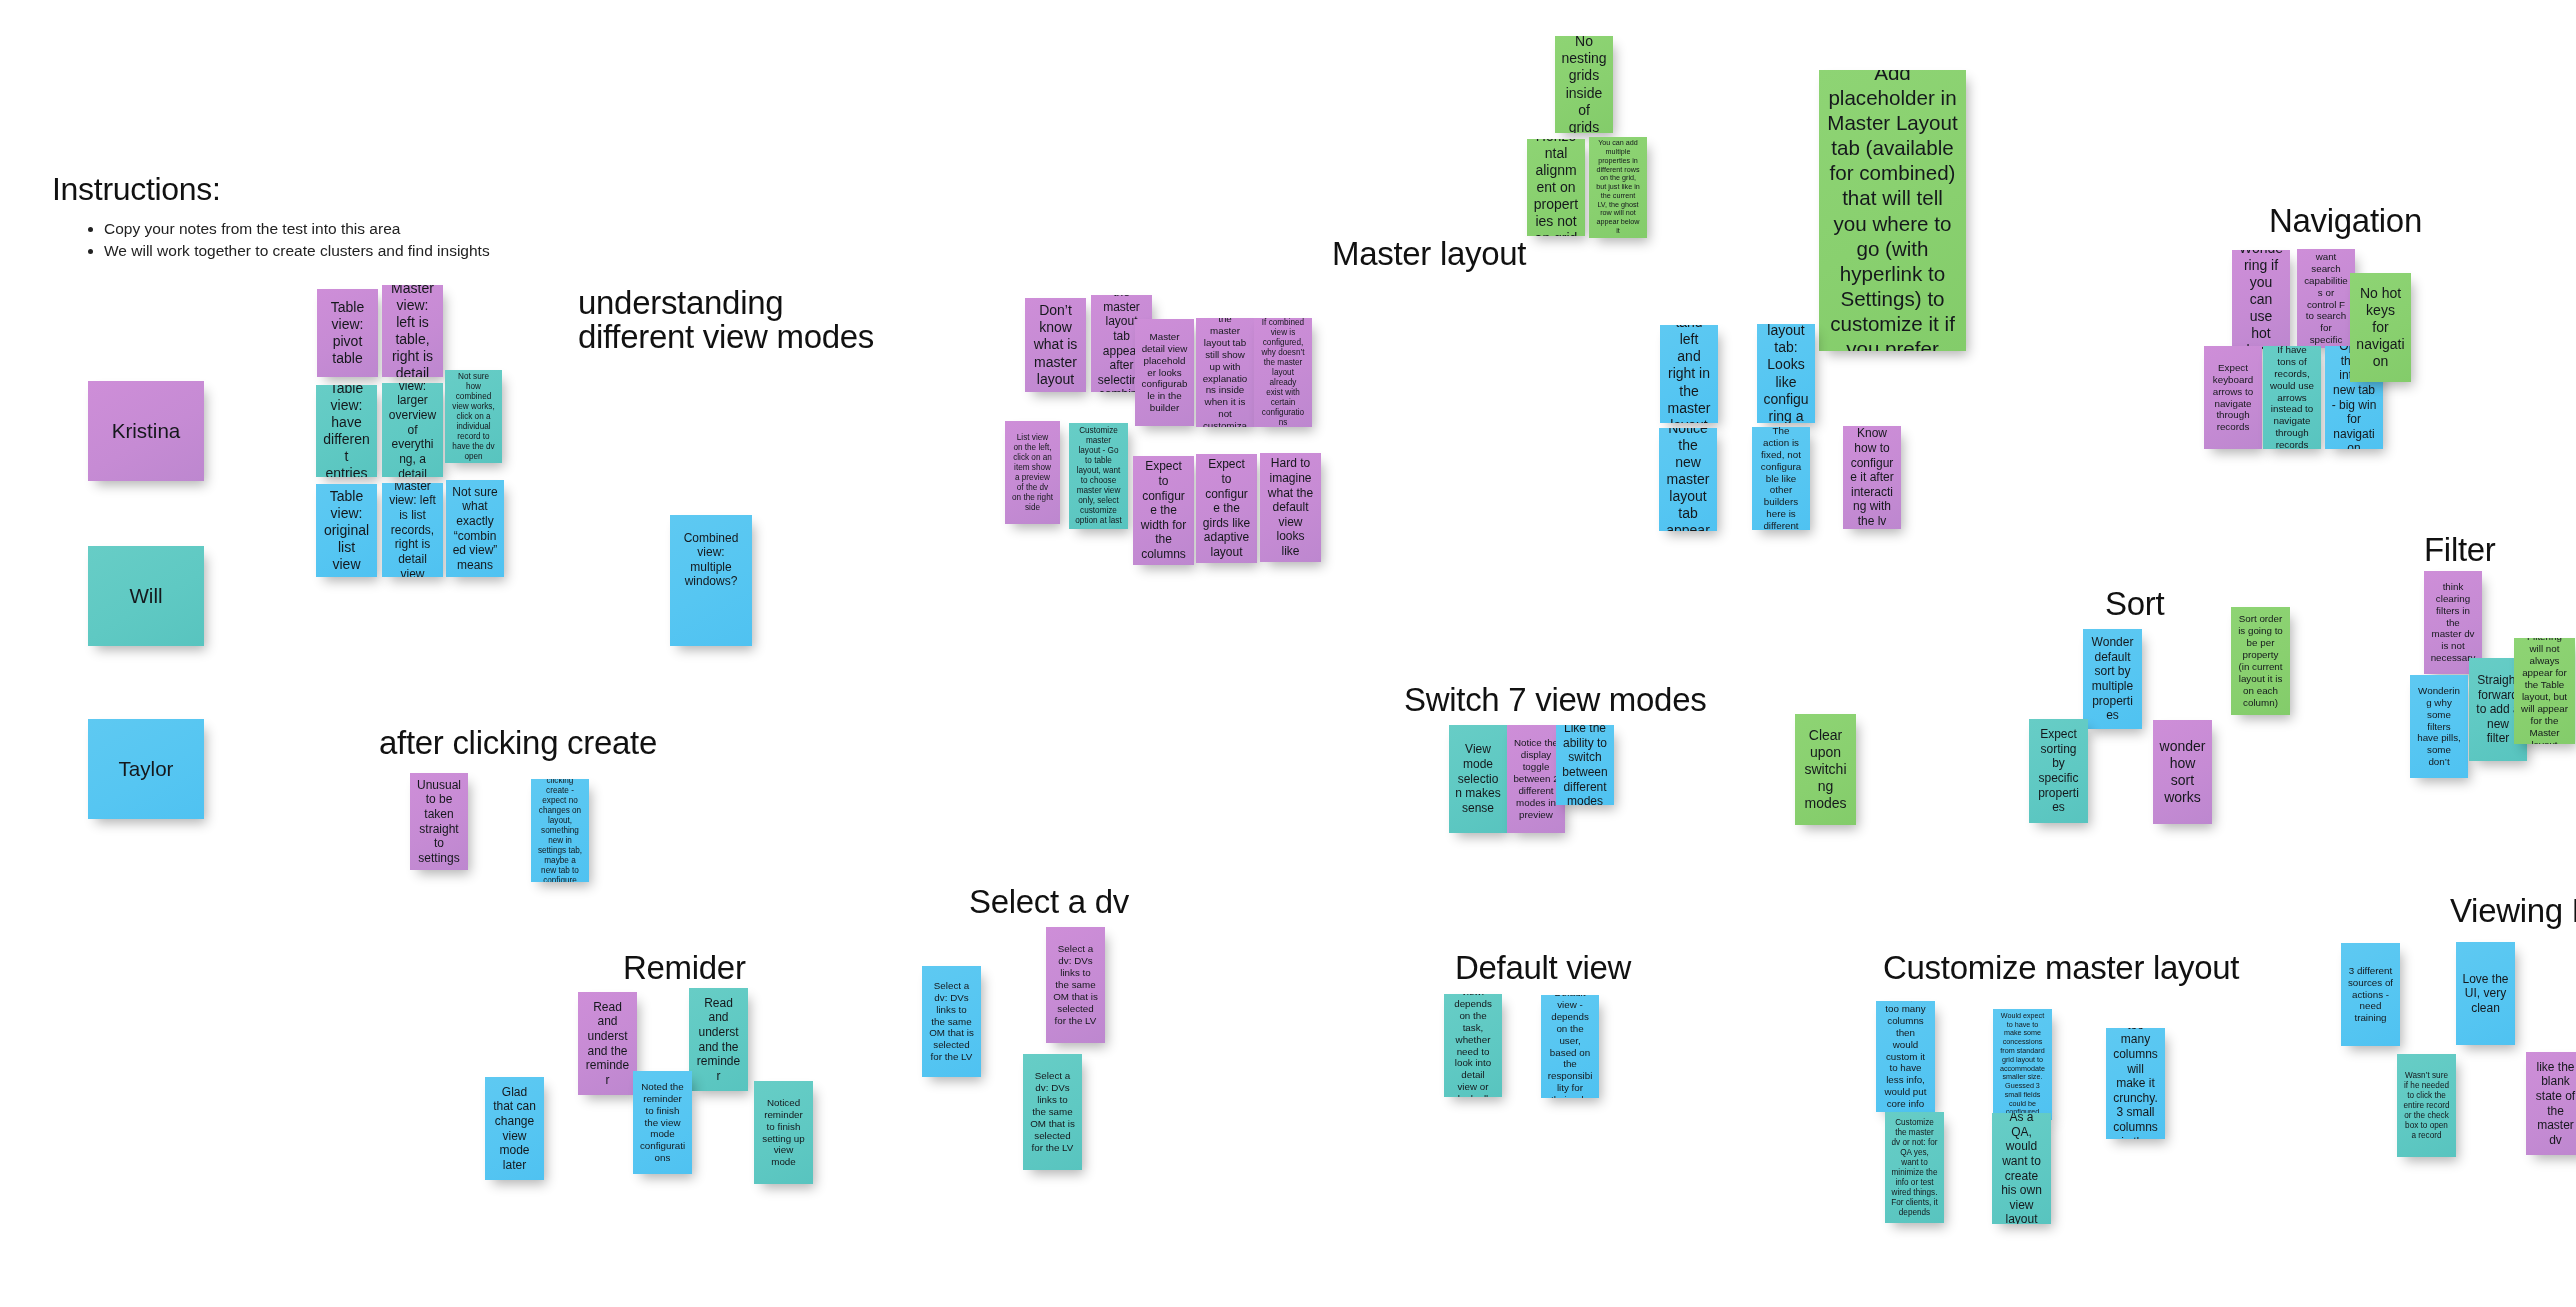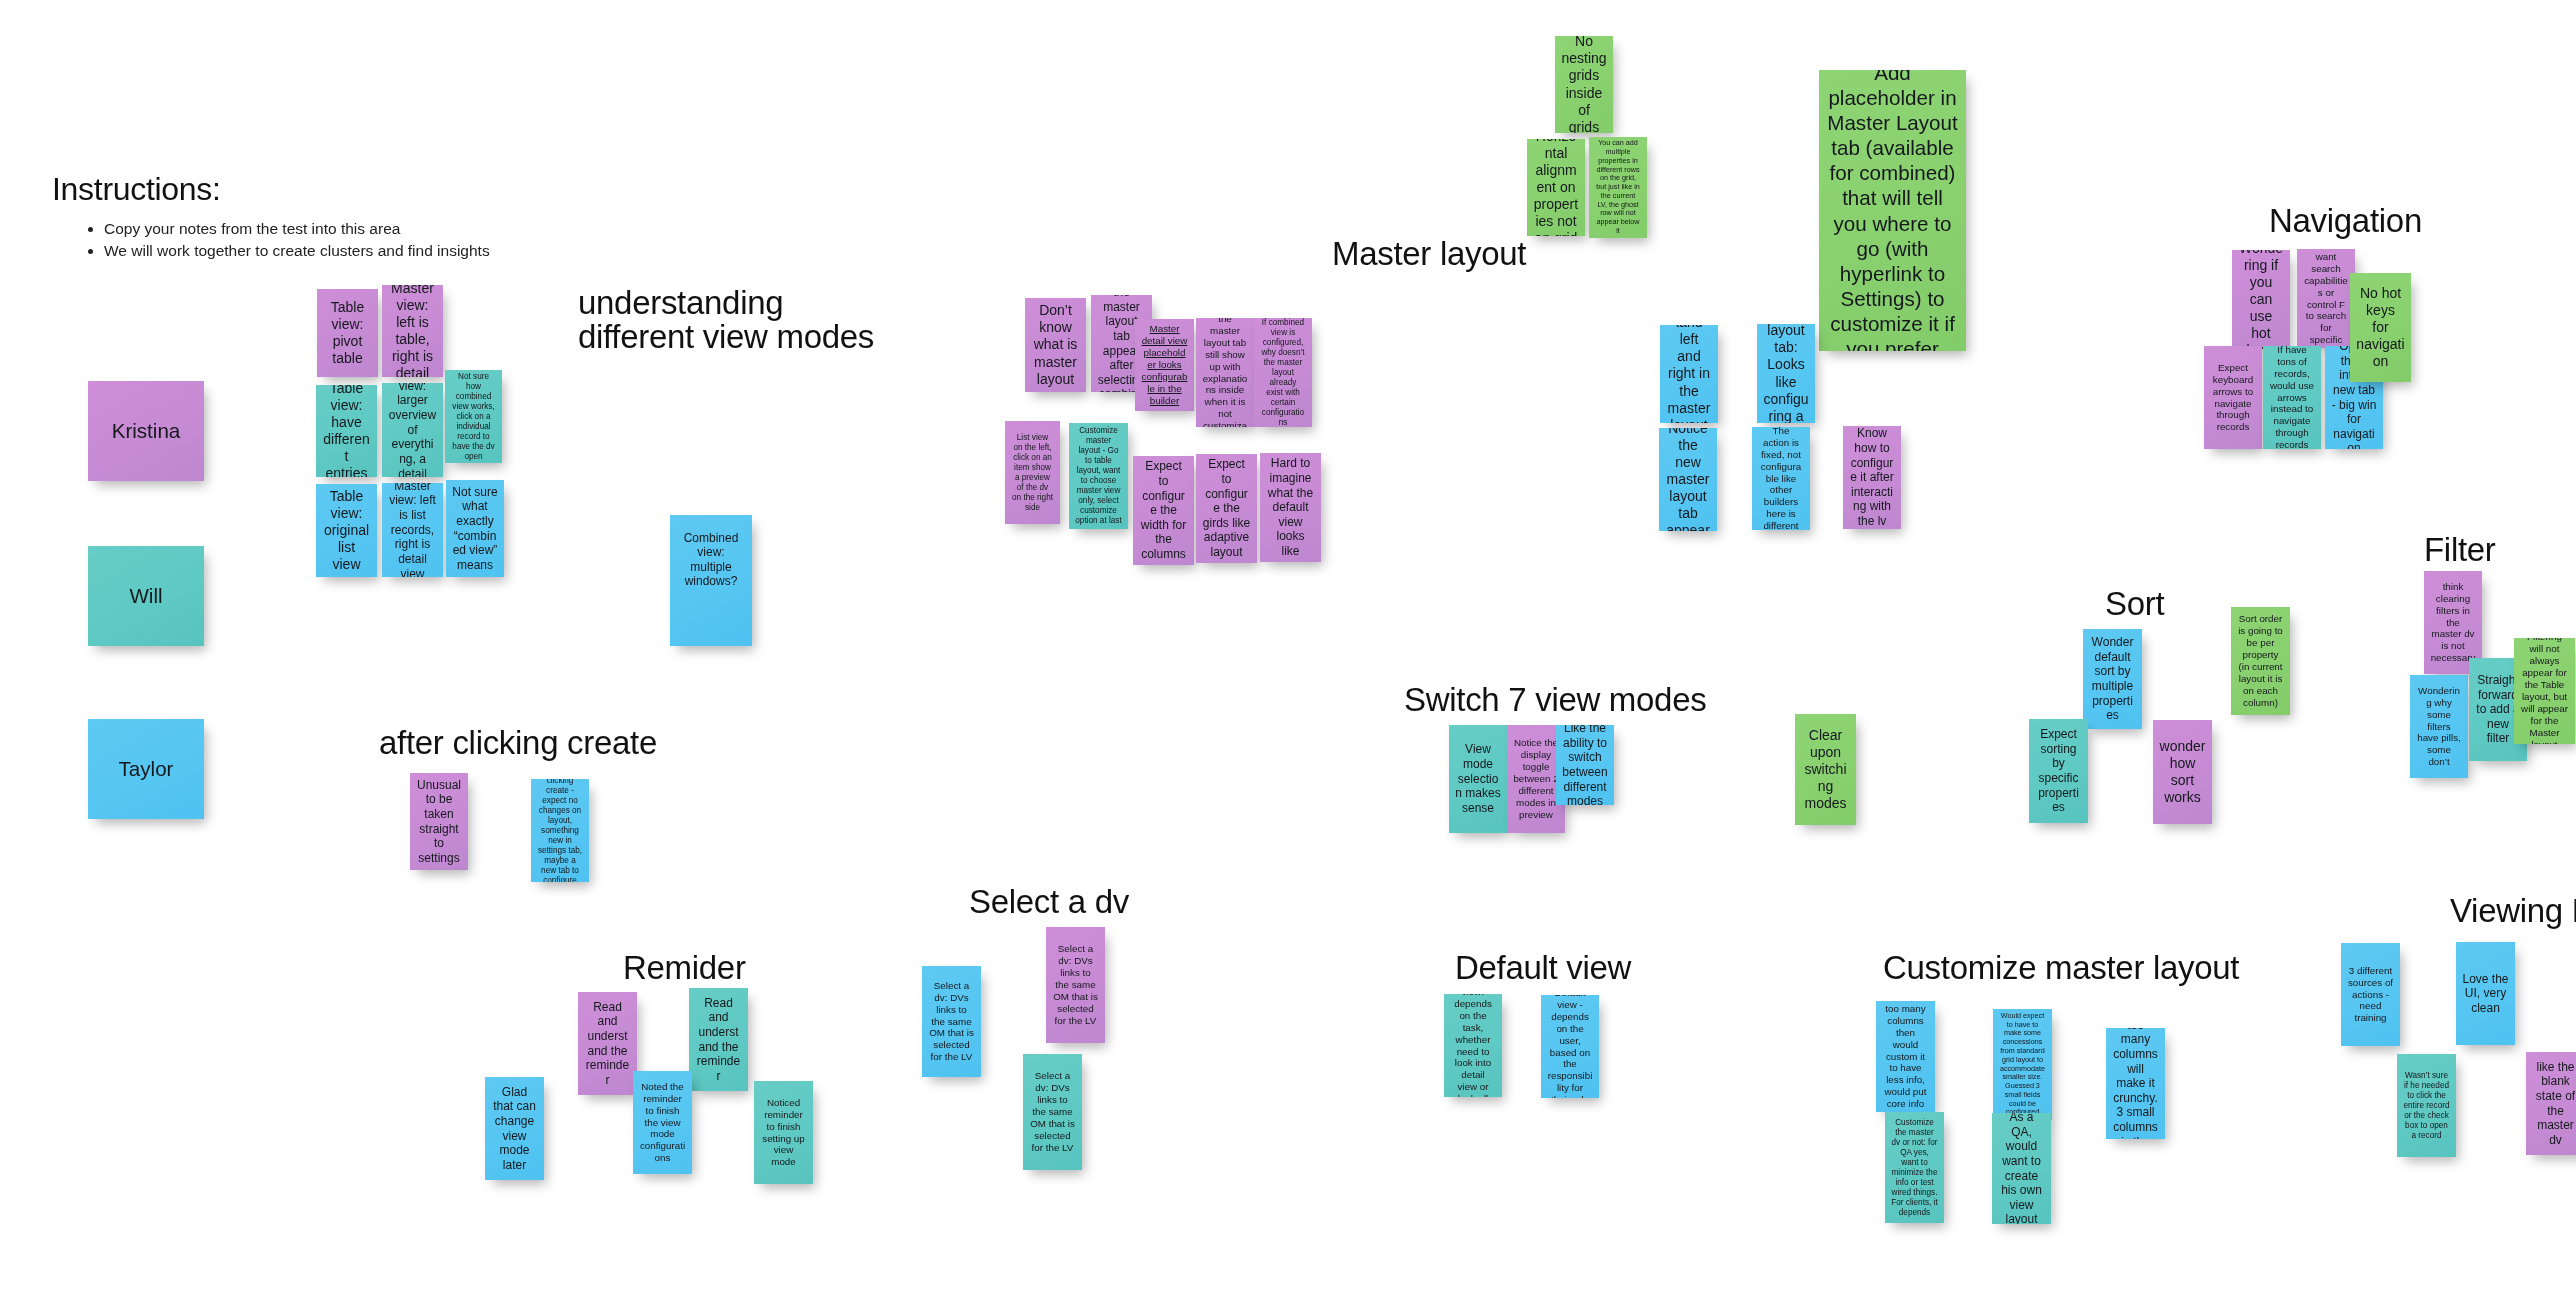--- a/index.html
+++ b/index.html
@@ -148,21 +148,21 @@
   </div>
 
   <div class="heading" style="left:1332px; top:237px; width:361px;">Master layout</div>
 
   <div class="note c-purple t-lg" style="left:1025px; top:298px; width:61px; height:94px;">
     <span>Don’t know what is master layout</span>
   </div>
   <div class="note c-purple t-md" style="left:1091px; top:295px; width:61px; height:97px;">
     <span>Expect the master layout tab appear after selecting combined view</span>
   </div>
-  <div class="note c-purple t-sm" style="left:1135px; top:319px; width:59px; height:92px;text-decoration:underline;">
+  <div class="note c-purple t-sm" style="left:1135px; top:319px; width:59px; height:107px;">
     <span>Master detail view placeholder looks configurable in the builder</span>
   </div>
   <div class="note c-purple t-sm" style="left:1196px; top:318px; width:58px; height:109px;">
     <span>Expect the master layout tab still show up with explanations inside when it is not customizable</span>
   </div>
   <div class="note c-purple t-xs" style="left:1254px; top:318px; width:58px; height:109px;">
     <span>If combined view is configured, why doesn’t the master layout already exist with certain configurations</span>
   </div>
 
   <div class="note c-purple t-xs" style="left:1005px; top:421px; width:55px; height:103px;">

